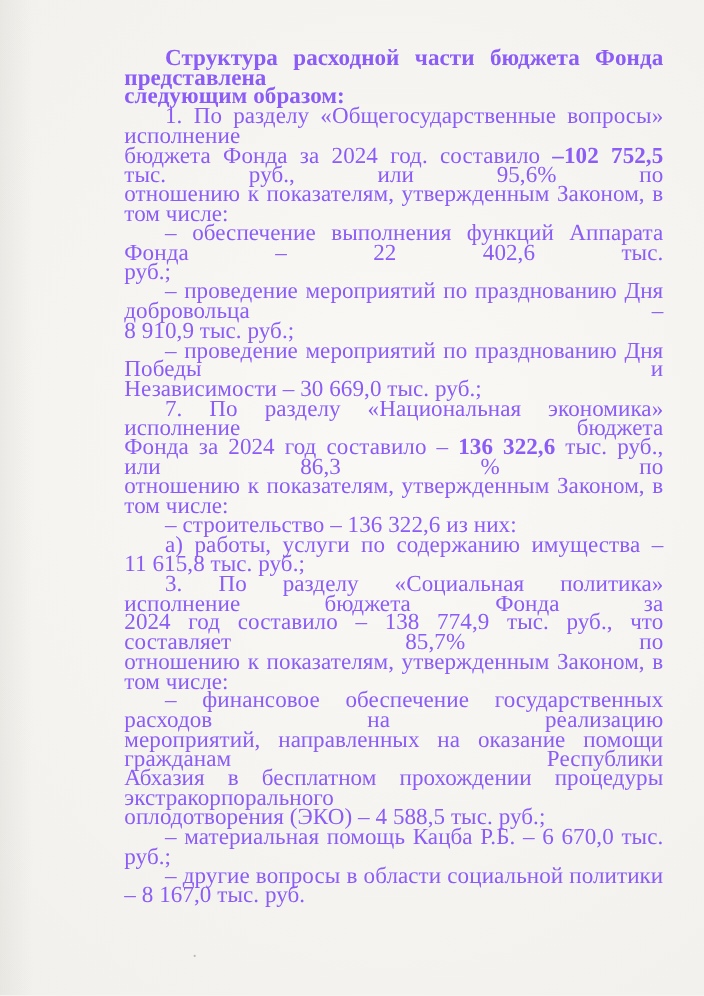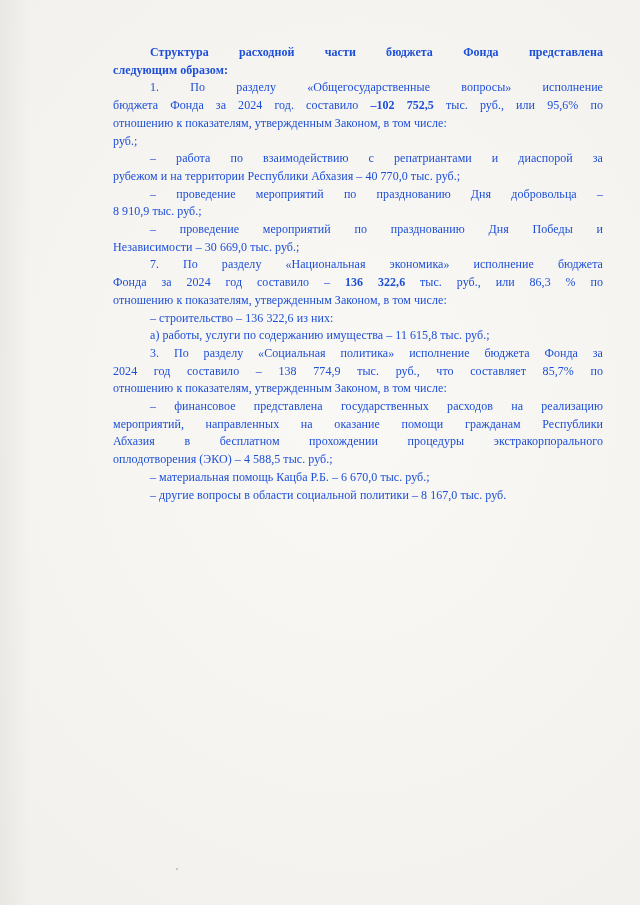--- a/index.html
+++ b/index.html
@@ -28,22 +28,22 @@
     height: 2px;
     background: #8d8a84;
     opacity: 0.55;
     border-radius: 50%;
   }
   .doc {
     position: absolute;
     left: 113px;
     top: 44px;
     width: 490px;
-    color: #1d4ed8;
-    font-size: 12px;
+    color: #8b5cf6;
+    font-size: 21px;
     line-height: 17.7px;
     letter-spacing: 0.05px;
   }
   .ln {
     text-align: justify;
     text-justify: inter-word;
     text-align-last: left;
     white-space: normal;
   }
   .j { text-align-last: justify; }   
@@ -64,25 +64,22 @@
   </div>
 
   <div class="sec">
     <div class="ln j i">1. По разделу «Общегосударственные вопросы» исполнение</div>
     <div class="ln j">
       <span>бюджета Фонда за 2024 год. составило </span><span class="b">–102&nbsp;752,5</span><span> тыс. руб., или 95,6% по</span>
     </div>
     <div class="ln">отношению к показателям, утвержденным Законом, в том числе:</div>
 
     <div>
+      <div class="ln j i">– обеспечение выполнения функций Аппарата Фонда – 22&nbsp;402,6 тыс.</div>
       <div class="ln">руб.;</div>
-    </div>
-    <div>
-      <div class="ln j i">– работа по взаимодействию с репатриантами и диаспорой за</div>
-      <div class="ln">рубежом и на территории Республики Абхазия – 40&nbsp;770,0 тыс. руб.;</div>
     </div>
     <div>
       <div class="ln j i">– проведение мероприятий по празднованию Дня добровольца –</div>
       <div class="ln">8&nbsp;910,9 тыс. руб.;</div>
     </div>
     <div>
       <div class="ln j i">– проведение мероприятий по празднованию Дня Победы и</div>
       <div class="ln">Независимости – 30&nbsp;669,0 тыс. руб.;</div>
     </div>
   </div>
@@ -98,21 +95,21 @@
     <div class="ln i">а) работы, услуги по содержанию имущества – 11&nbsp;615,8 тыс. руб.;</div>
   </div>
 
   <div class="sec">
     <div class="ln j i">3. По разделу «Социальная политика» исполнение бюджета Фонда за</div>
     <div class="ln j">2024 год составило – 138&nbsp;774,9 тыс. руб., что составляет 85,7% по</div>
     <div class="ln">отношению к показателям, утвержденным Законом, в том числе:</div>
 
 
     <div>
-      <div class="ln j i">– финансовое представлена государственных расходов на реализацию</div>
+      <div class="ln j i">– финансовое обеспечение государственных расходов на реализацию</div>
       <div class="ln j">мероприятий, направленных на оказание помощи гражданам Республики</div>
       <div class="ln j">Абхазия в бесплатном прохождении процедуры экстракорпорального</div>
       <div class="ln">оплодотворения (ЭКО) – 4&nbsp;588,5 тыс. руб.;</div>
     </div>
 
     <div class="ln i">– материальная помощь Кацба Р.Б. – 6&nbsp;670,0 тыс. руб.;</div>
     <div class="ln i">– другие вопросы в области социальной политики – 8&nbsp;167,0 тыс. руб.</div>
   </div>
 
 </div>

